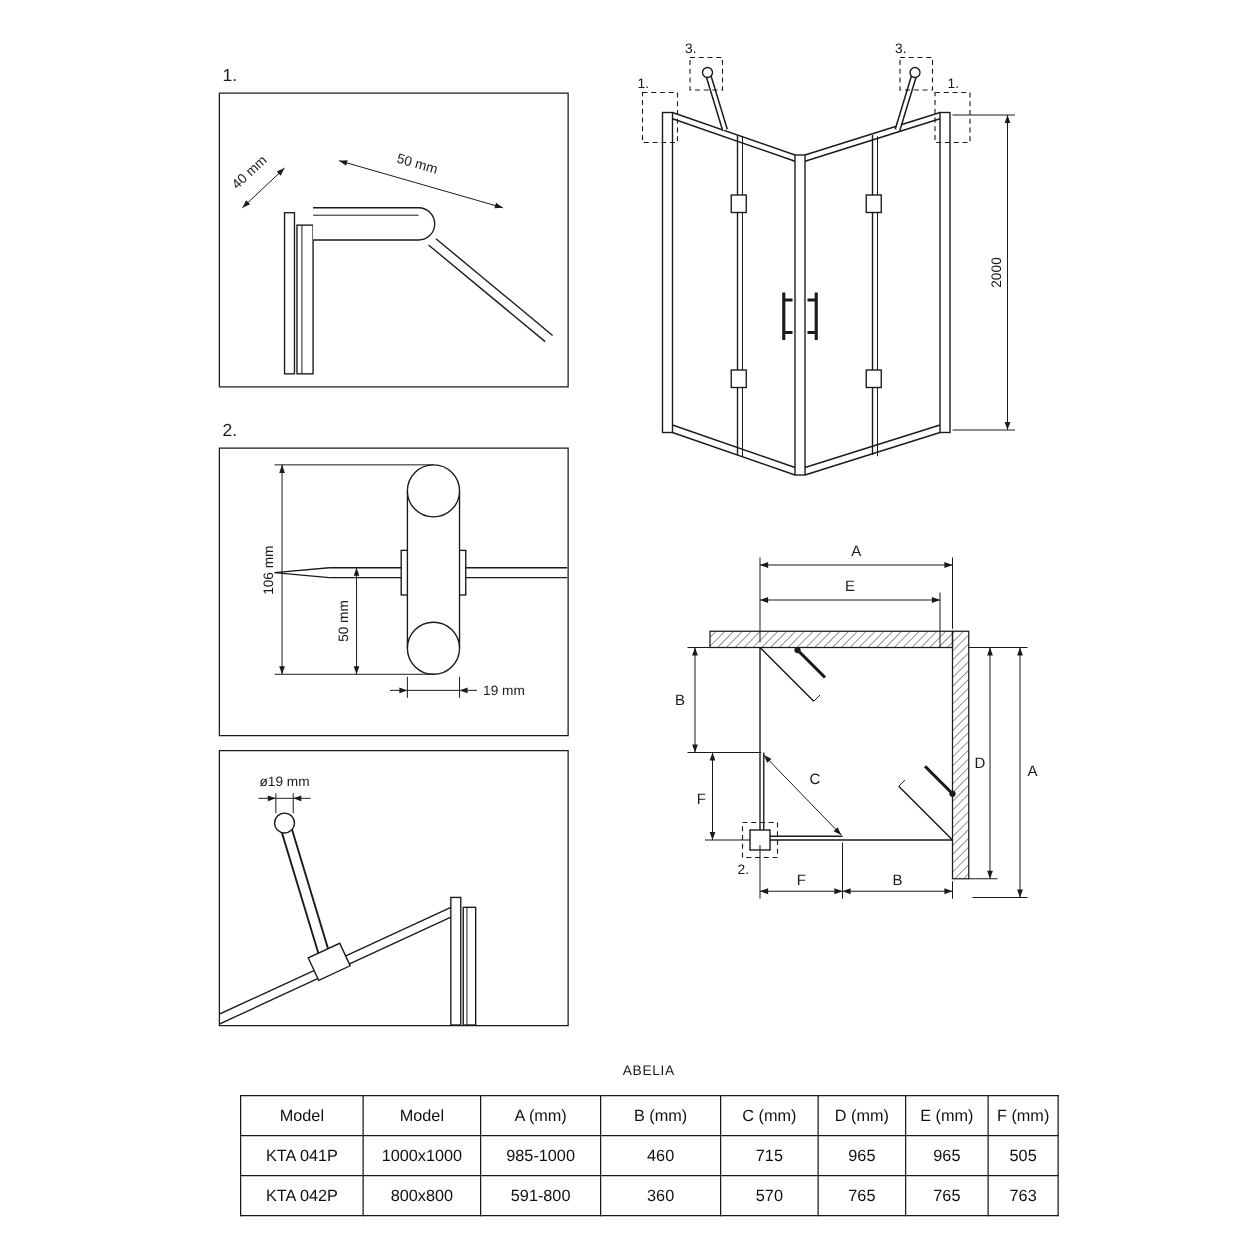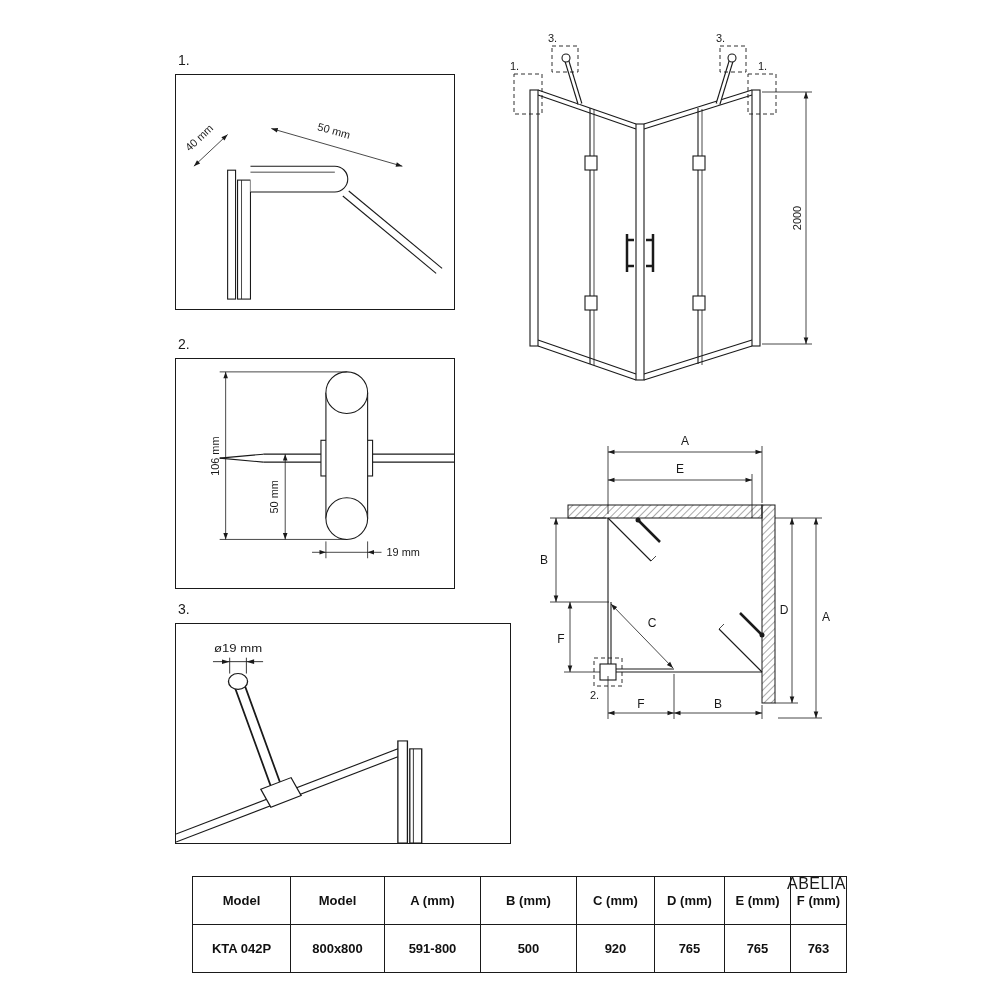--- a/index.html
+++ b/index.html
@@ -11,26 +11,26 @@
   .dbox svg{display:block;width:100%;height:100%}
   .dlabel{position:absolute;font-size:14px;color:#1a1a1a}
   svg text{font-family:"Liberation Sans",sans-serif;fill:#1a1a1a}
   .dtxt{font-size:11px}
   .ptxt{font-size:12px}
   .ln{stroke:#1a1a1a;stroke-width:1.1;fill:none}
   .thin{stroke:#1a1a1a;stroke-width:0.8;fill:none}
   .dim{stroke:#1a1a1a;stroke-width:0.8;fill:none}
   .dash{stroke:#1a1a1a;stroke-width:0.9;fill:none;stroke-dasharray:4 3}
   .wh{fill:#fff;stroke:#1a1a1a;stroke-width:1.1}
-  .ttl{position:absolute;left:192px;width:654px;top:875px;text-align:right;
-    font-size:16px;letter-spacing:0.5px}
+  .ttl{position:absolute;left:192px;width:654px;top:851px;text-align:center;
+    font-size:11px;letter-spacing:0.5px}
   table{position:absolute;left:192px;top:876px;border-collapse:collapse;
     font-size:13px;color:#111;table-layout:fixed}
-  th,td{border:1px solid #1a1a1a;text-align:center;font-weight:700;
-    height:32px;padding:16px 3px;overflow:hidden}
+  th,td{border:1px solid #1a1a1a;text-align:center;font-weight:400;
+    height:32px;padding:0 3px;overflow:hidden}
 </style>
 </head>
 <body>
 
 <div class="page">
 
   <div class="dlabel" style="left:178px;top:52px">1.</div>
   <div class="dbox" style="left:175px;top:74px;width:280px;height:236px">
     <svg viewBox="0 0 280 236" preserveAspectRatio="none">
       <defs>
@@ -89,21 +89,21 @@
         <line x1="193" y1="184" x2="193" y2="201" class="thin"></line>
         <line x1="151" y1="195" x2="193" y2="195" class="dim"></line>
         <line x1="137" y1="195" x2="151" y2="195" class="dim" marker-end="url(#m2)"></line>
         <line x1="207" y1="195" x2="193" y2="195" class="dim" marker-end="url(#m2)"></line>
         <text x="212" y="199" class="dtxt">19 mm</text>
       </g>
     </svg>
   </div>
 
   <div class="dlabel" style="left:178px;top:601px">3.</div>
-  <div class="dbox" style="left:175px;top:623px;width:336px;height:221px">
+  <div class="dbox" style="left:175px;top:600px;width:280px;height:221px">
     <svg viewBox="0 0 280 221" preserveAspectRatio="none">
       <defs>
         <marker id="m3" viewBox="0 0 10 10" refX="9.5" refY="5" markerWidth="9" markerHeight="9" orient="auto-start-reverse">
           <path d="M0.5,1.8 L9.5,5 L0.5,8.2 Z" fill="#1a1a1a"></path>
         </marker>
       </defs>
       <g>
         <line x1="0" y1="212" x2="186" y2="126" class="ln"></line>
         <line x1="0" y1="220" x2="186" y2="134" class="ln"></line>
       </g>
@@ -279,25 +279,35 @@
         <th>A (mm)</th>
         <th>B (mm)</th>
         <th>C (mm)</th>
         <th>D (mm)</th>
         <th>E (mm)</th>
         <th>F (mm)</th>
       </tr>
     </thead>
     <tbody>
       <tr>
+        <td>KTA 041P</td>
+        <td>1000x1000</td>
+        <td>985-1000</td>
+        <td>460</td>
+        <td>715</td>
+        <td>965</td>
+        <td>965</td>
+        <td>505</td>
+      </tr>
+      <tr>
         <td>KTA 042P</td>
         <td>800x800</td>
         <td>591-800</td>
-        <td>500</td>
-        <td>920</td>
+        <td>360</td>
+        <td>570</td>
         <td>765</td>
         <td>765</td>
         <td>763</td>
       </tr>
     </tbody>
   </table>
 
 </div>
 
 </body></html>

